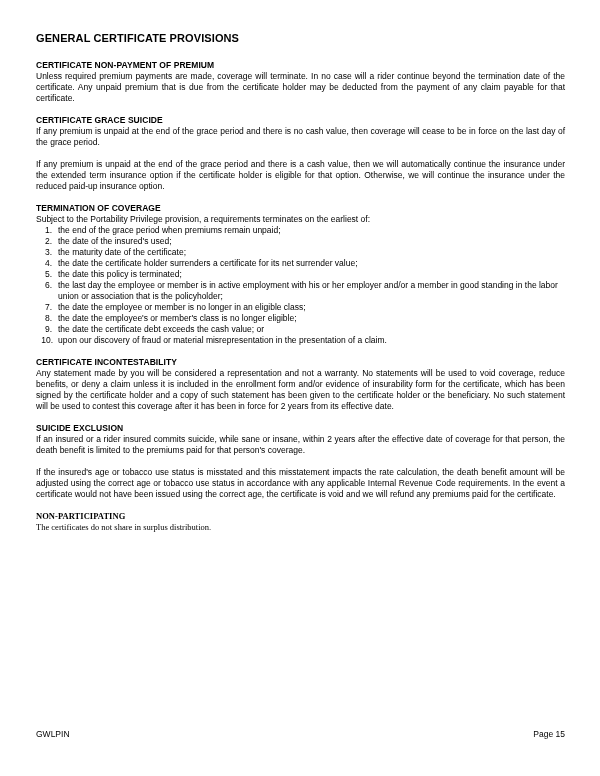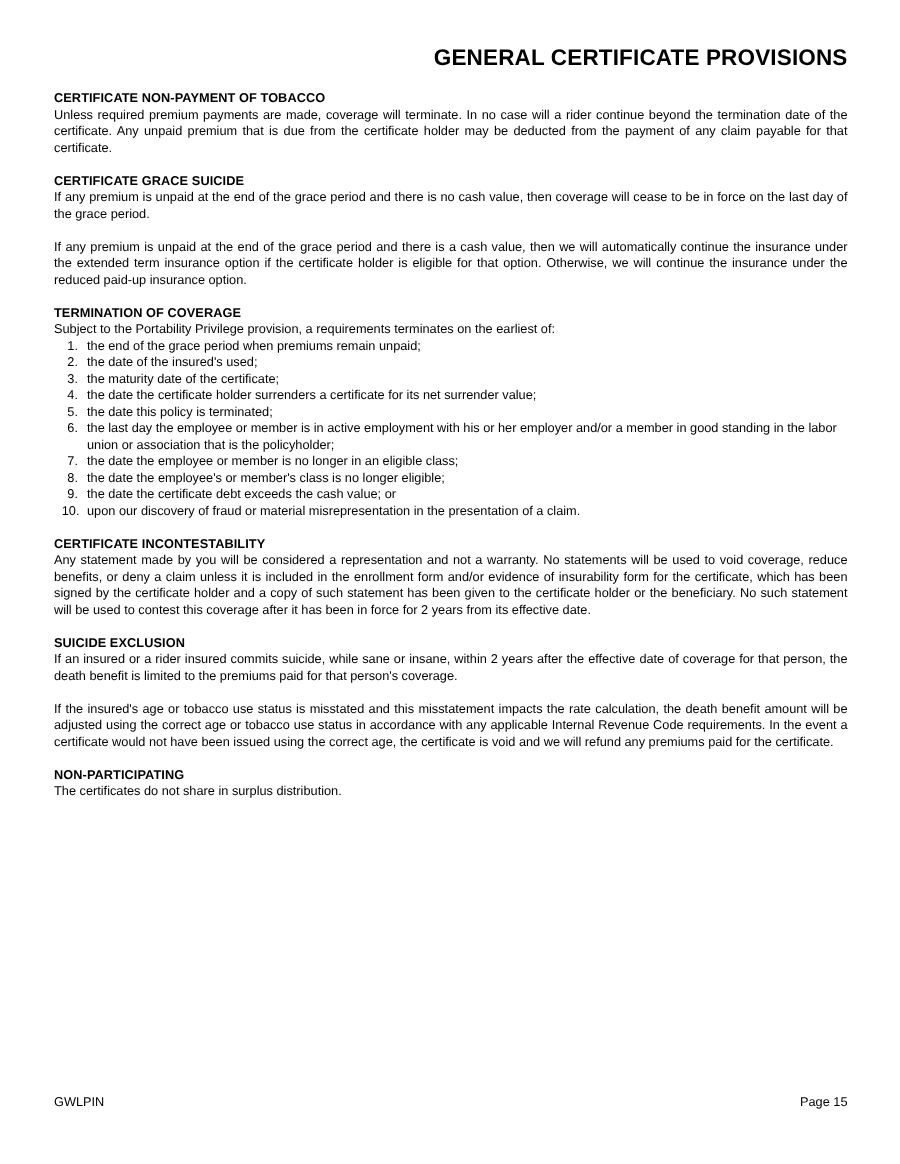--- a/index.html
+++ b/index.html
@@ -20,32 +20,33 @@
     box-sizing: border-box;
     overflow: hidden;
   }
   .content {
     position: absolute;
     left: 36px;
     top: 32px;
     width: 529px;
   }
   .doc-title {
-    font-size: 15px;
+    font-size: 11px;
     font-weight: bold;
-    text-align: right;
+    text-align: left;
     letter-spacing: 0.1px;
     margin: 0 0 15px 0;
     line-height: 13px;
   }
   .section {
     margin: 0 0 11px 0;
   }
   .section.tight {
     margin-bottom: 16px;
+    font-family: Liberation Serif, serif;
   }
   .sec-heading {
     font-size: 8.5px;
     font-weight: bold;
     line-height: 11px;
     margin: 0;
     letter-spacing: 0.05px;
   }
   .para {
     font-size: 8.5px;
@@ -108,21 +109,21 @@
 </head>
 <body>
 
 <div class="page">
 
   <div class="content">
 
     <h1 class="doc-title">GENERAL CERTIFICATE PROVISIONS</h1>
 
     <div class="section">
-      <div class="sec-heading">CERTIFICATE NON-PAYMENT OF TOBACCO</div>
+      <div class="sec-heading">CERTIFICATE NON-PAYMENT OF PREMIUM</div>
       <p class="para lead">Unless required premium payments are made, coverage will terminate. In no case will a rider continue beyond the termination date of the certificate. Any unpaid premium that is due from the certificate holder may be deducted from the payment of any claim payable for that certificate.</p>
     </div>
 
     <div class="section">
       <div class="sec-heading">CERTIFICATE GRACE SUICIDE</div>
       <p class="para">If any premium is unpaid at the end of the grace period and there is no cash value, then coverage will cease to be in force on the last day of the grace period.</p>
       <p class="para">If any premium is unpaid at the end of the grace period and there is a cash value, then we will automatically continue the insurance under the extended term insurance option if the certificate holder is eligible for that option. Otherwise, we will continue the insurance under the reduced paid-up insurance option.</p>
     </div>
 
     <div class="section">

